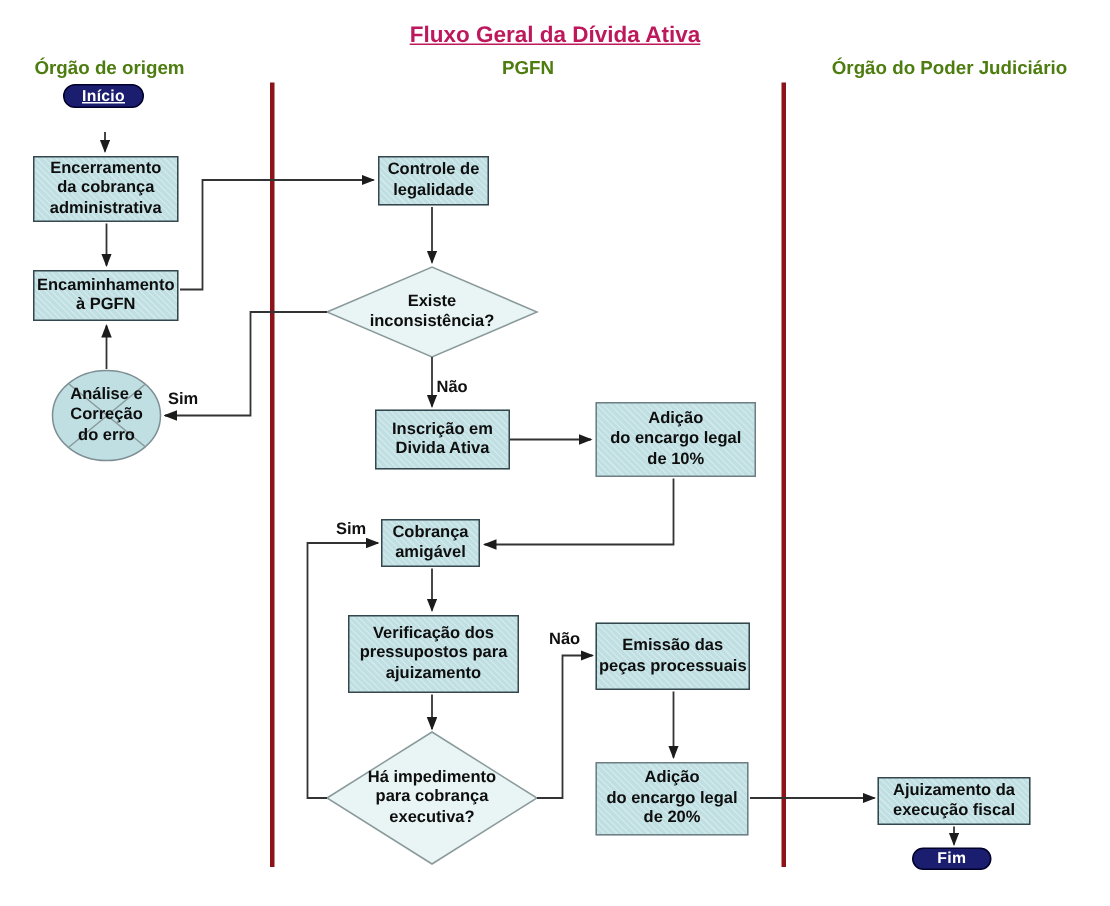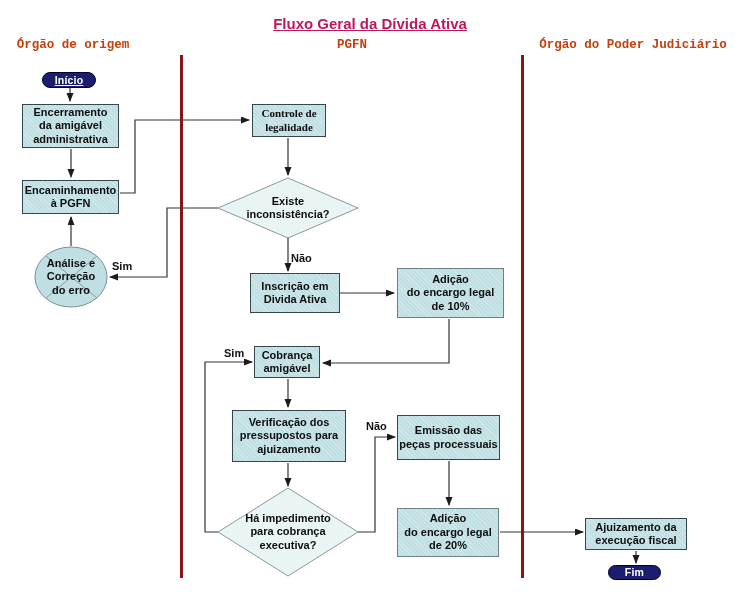--- a/index.html
+++ b/index.html
@@ -6,21 +6,21 @@
   #stage{
     position:relative;width:740px;height:604px;background:#ffffff;overflow:hidden;
     font-family:"Liberation Sans",sans-serif;
   }
   .title{
     position:absolute;left:0;top:15px;width:740px;text-align:center;
     font-size:15px;font-weight:bold;color:#be185d;
   }
   .title span{text-decoration:underline;}
   .lane-header{
-    position:absolute;top:38px;font-size:12.5px;font-weight:bold;color:#c2410c;text-align:center;font-family:Liberation Mono, monospace;
+    position:absolute;top:38px;font-size:12.5px;font-weight:bold;color:#4d7c0f;text-align:center;
   }
   .lh-origem{left:8px;width:130px;}
   .lh-pgfn{left:282px;width:140px;}
   .lh-judiciario{left:528px;width:210px;}
   .divider{
     position:absolute;top:55px;width:3px;height:523px;background:#8c1418;
   }
   .d1{left:180px;} .d2{left:521px;}
   svg.layer{position:absolute;left:0;top:0;}
   .node{
@@ -86,29 +86,29 @@
       <path d="M288,379 V407" marker-end="url(#arr)"></path>
       <path d="M288,463 V486" marker-end="url(#arr)"></path>
       <path d="M218,532 H205 V362 H252" marker-end="url(#arr)"></path>
       <path d="M358,532 H375 V437 H395" marker-end="url(#arr)"></path>
       <path d="M449,461 V505" marker-end="url(#arr)"></path>
       <path d="M500,532 H583" marker-end="url(#arr)"></path>
       <path d="M636,551 V563" marker-end="url(#arr)"></path>
     </g>
   </svg>
 
-  <div class="node pill" style="left:42px;top:72px;width:54px;height:16px;text-decoration:underline;">Início</div>
+  <div class="node pill" style="left:42px;top:56px;width:54px;height:16px;text-decoration:underline;">Início</div>
   <div class="node pill" style="left:608px;top:565px;width:53px;height:15px;">Fim</div>
 
   <div class="node rect" style="left:22px;top:104px;width:97px;height:44px;">Encerramento
-da amigável
+da cobrança
 administrativa</div>
   <div class="node rect" style="left:22px;top:180px;width:97px;height:34px;">Encaminhamento
 à PGFN</div>
-  <div class="node rect" style="left:252px;top:104px;width:74px;height:33px;font-family:Liberation Serif, serif;">Controle de
+  <div class="node rect" style="left:252px;top:104px;width:74px;height:33px;">Controle de
 legalidade</div>
   <div class="node rect" style="left:250px;top:273px;width:90px;height:40px;">Inscrição em
 Divida Ativa</div>
   <div class="node round" style="left:397px;top:268px;width:107px;height:50px;">Adição
 do encargo legal
 de 10%</div>
   <div class="node rect" style="left:254px;top:346px;width:66px;height:32px;">Cobrança
 amigável</div>
   <div class="node rect" style="left:232px;top:410px;width:114px;height:52px;">Verificação dos
 pressupostos para

